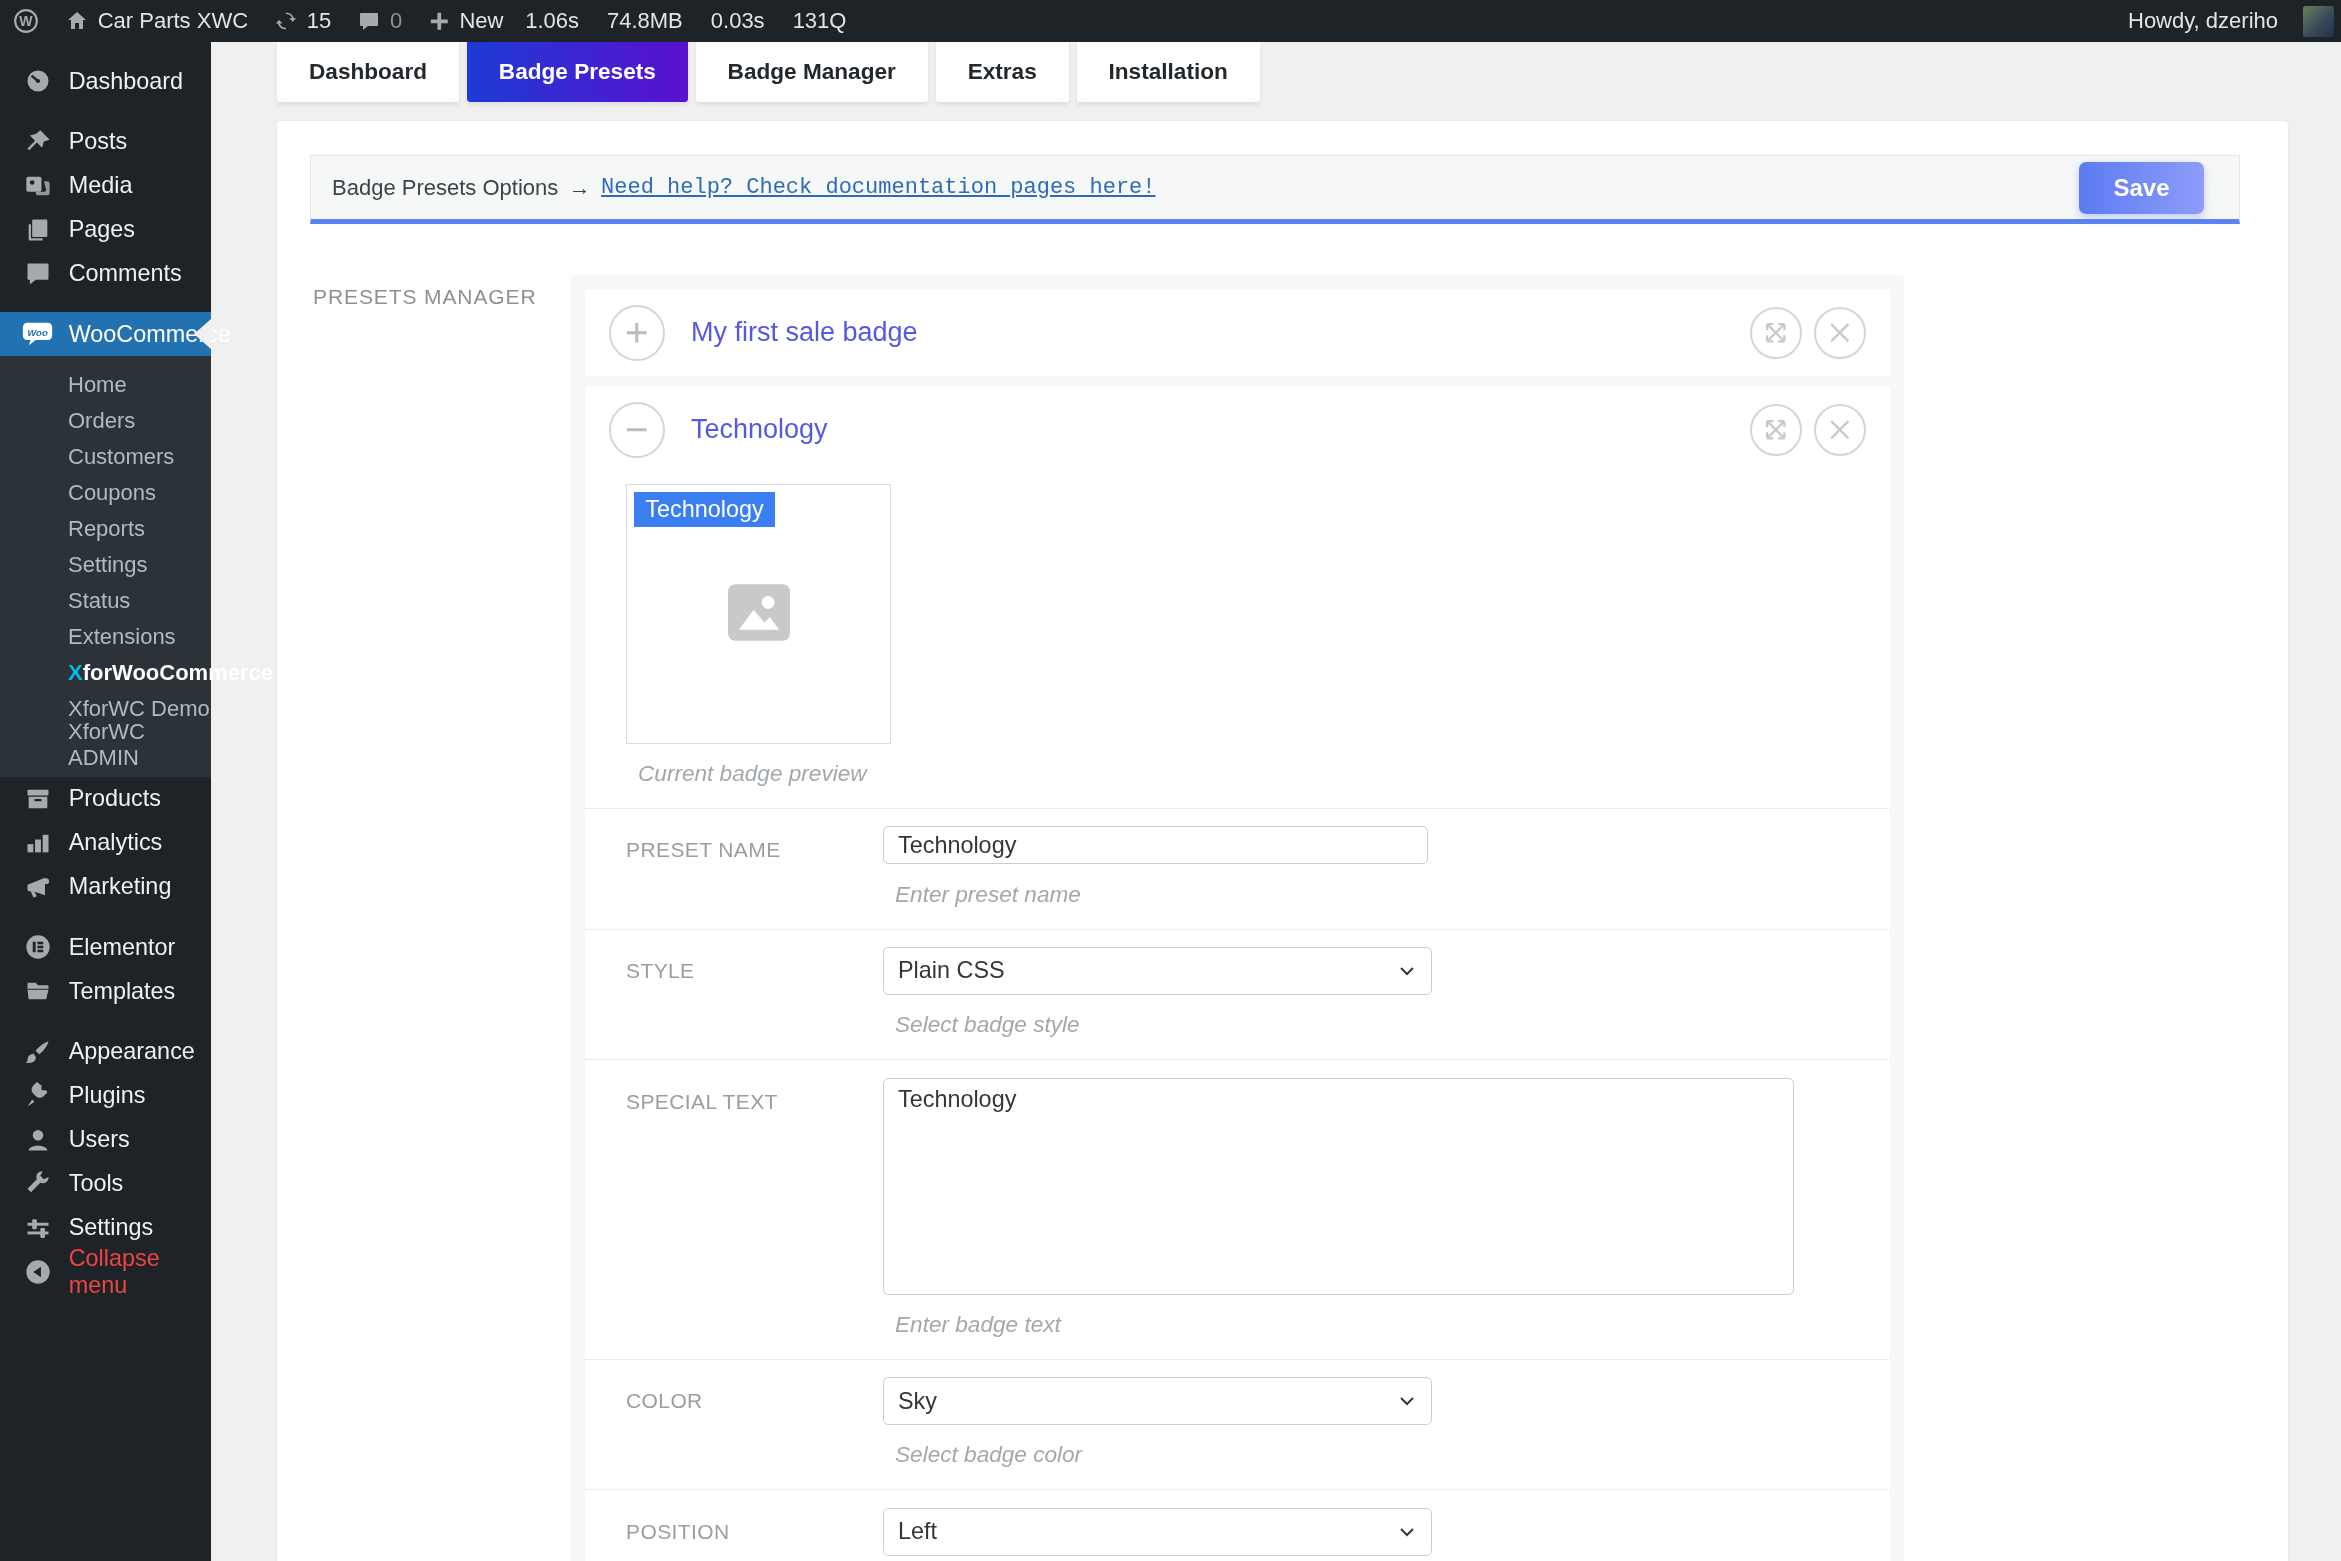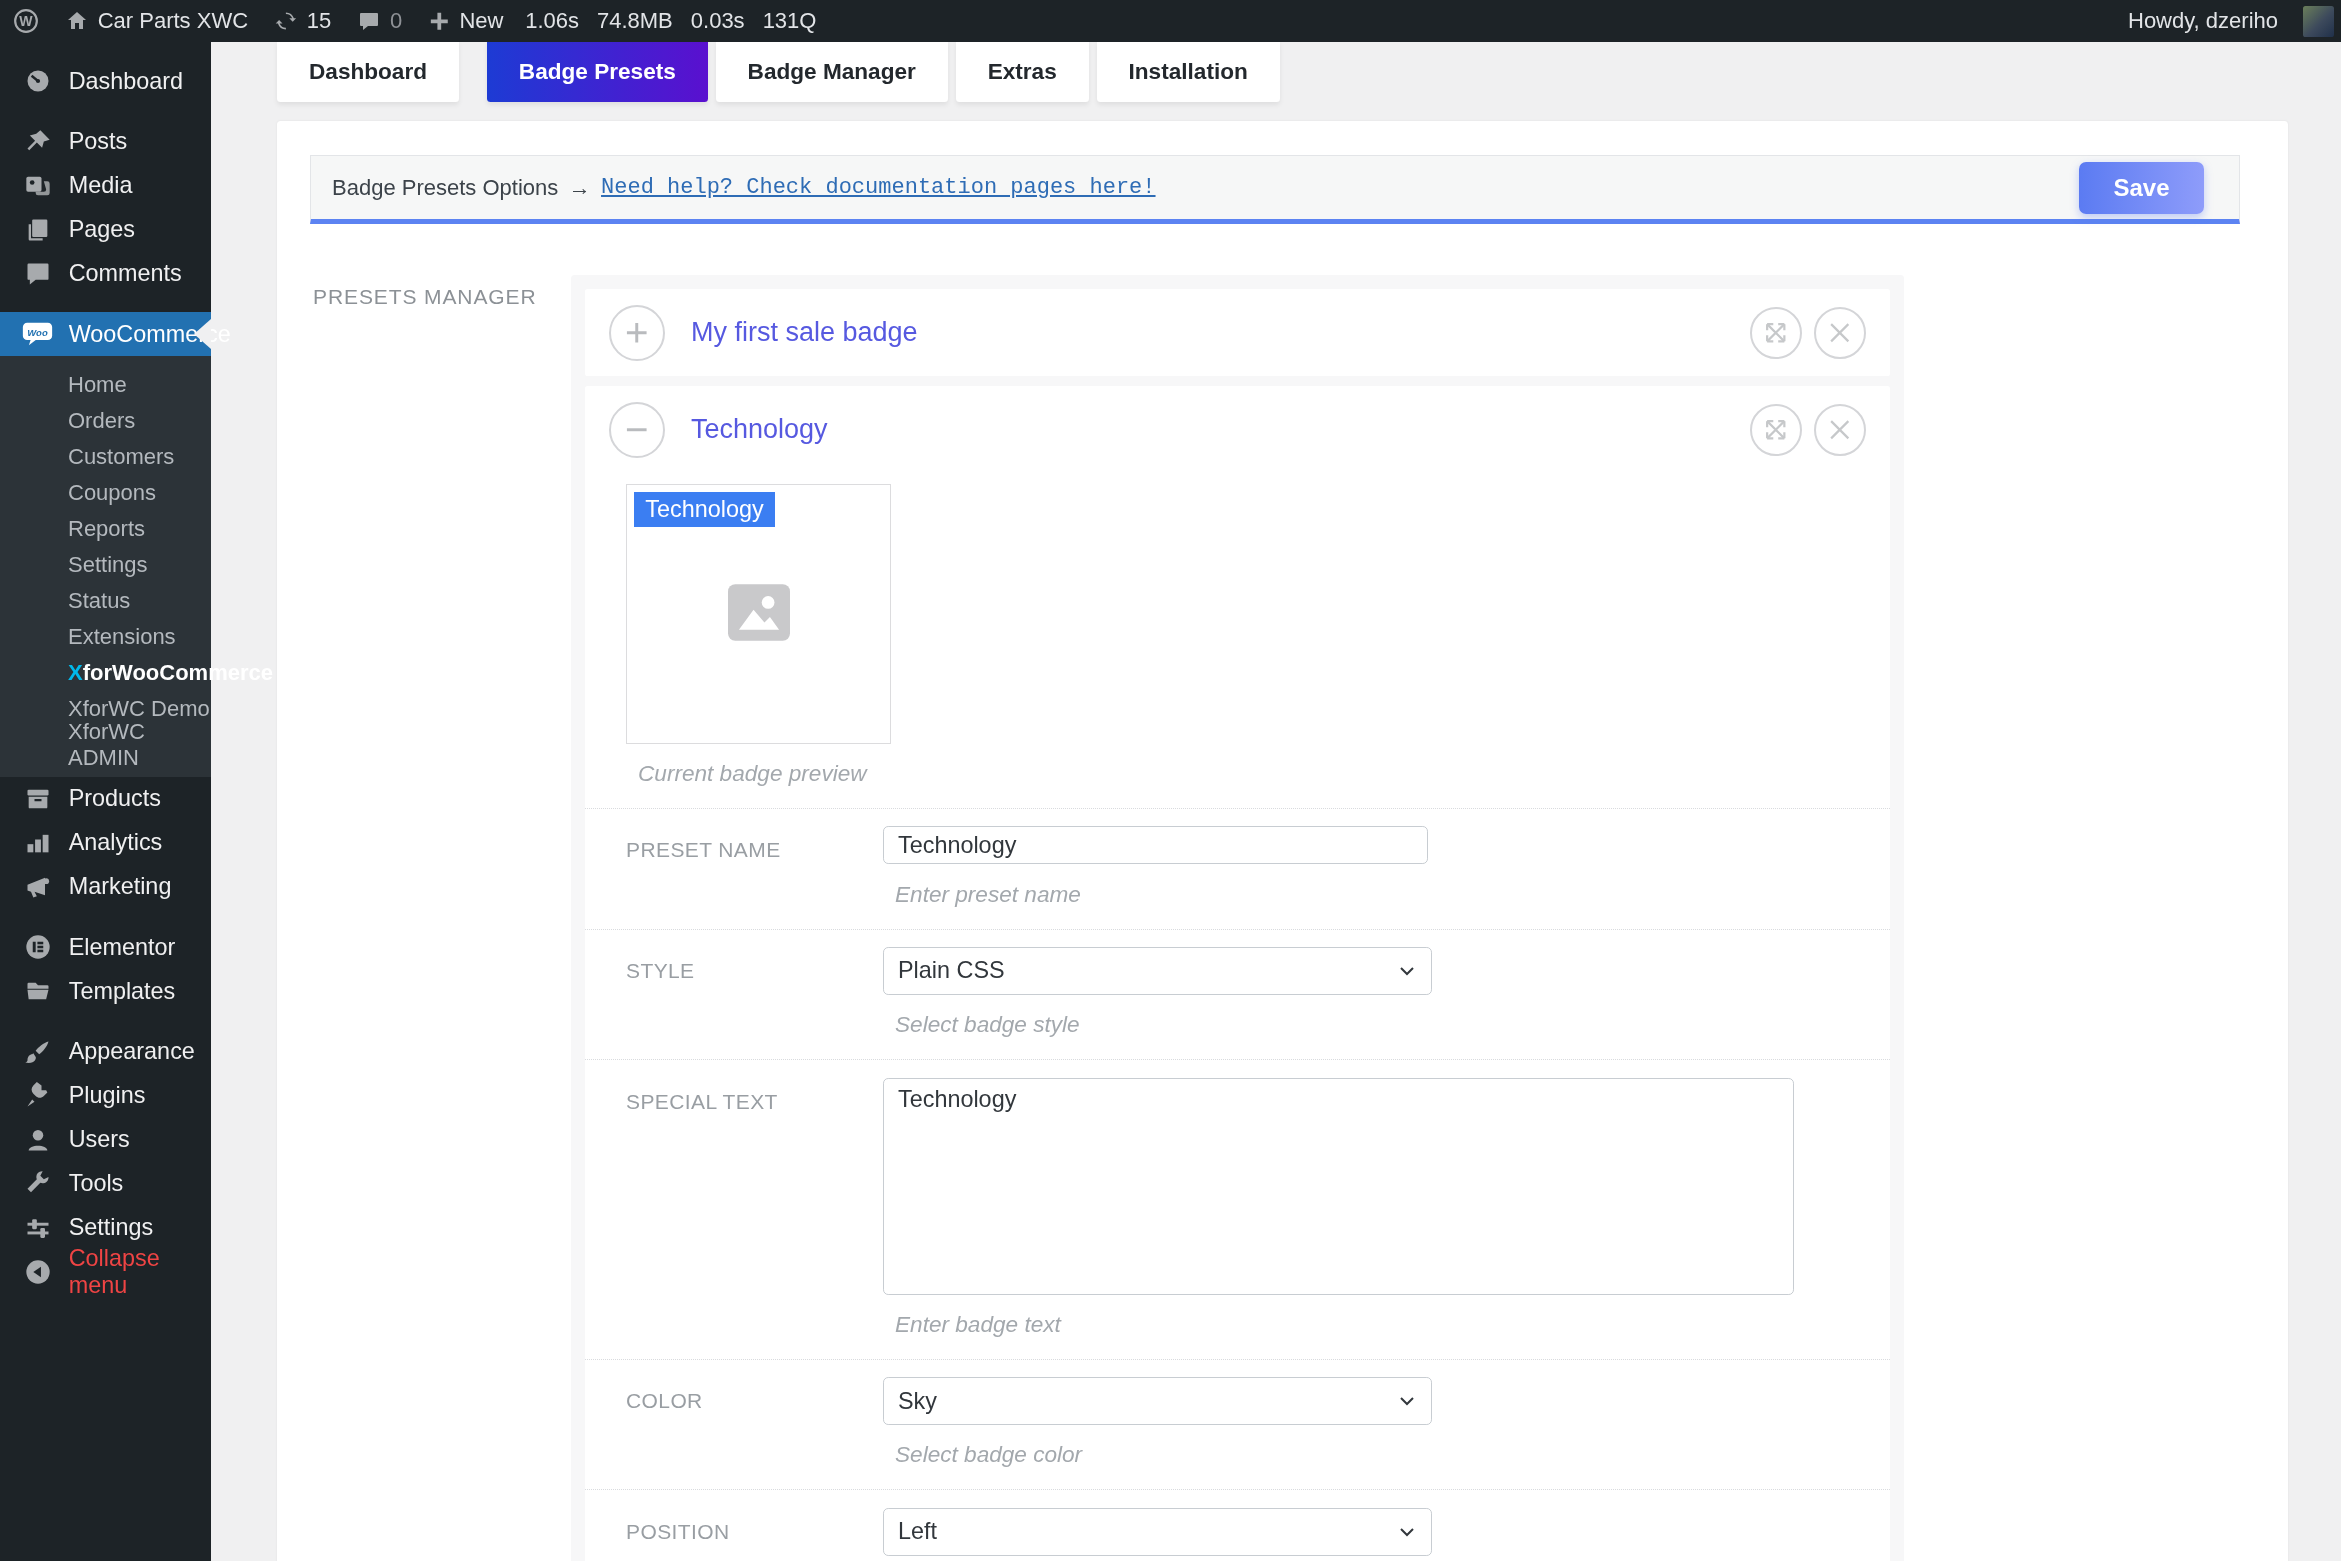--- a/index.html
+++ b/index.html
@@ -6,21 +6,21 @@
   html,body { width:2342px; height:1561px; overflow:hidden;
     font-family:"Liberation Sans", sans-serif; background:#f0f0f1; }
 
   
   #adminbar { position:absolute; top:0; left:0; width:2342px; height:42px;
     background:#1d2327; color:#e2e4e7; display:flex; align-items:center;
     font-size:22px; z-index:60; }
   .ab-item { display:flex; align-items:center; gap:8.7px; padding:0 13px; height:42px; }
   .ab-icon { display:flex; align-items:center; color:#a7aaad; }
   .ab-count-muted { color:#8e9196; }
-  .ab-stats { display:flex; gap:18px; padding:0 8.7px; color:#e2e4e7; }
+  .ab-stats { display:flex; gap:28px; padding:0 8.7px; color:#e2e4e7; }
   .ab-right { margin-left:auto; display:flex; align-items:center; gap:25px; padding-right:8px; }
   .avatar { width:31px; height:31px; border-radius:2.6px;
     background:linear-gradient(135deg,#6b7f5a 0%,#3d4a5c 55%,#20304a 100%); }
 
   
   #sidebar { position:absolute; top:42px; left:0; width:211px; height:1520px;
     background:#1d2327; padding-top:17.3px; }
   .menu-item { position:relative; display:flex; align-items:center; height:44px;
     padding-left:21px; gap:14.7px; font-size:23.4px; color:#f0f0f1; cursor:pointer; }
   .mi-icon { width:33px; display:flex; justify-content:center; color:#a7aaad; flex:none; }
@@ -36,21 +36,21 @@
   .submenu-item.current { color:#fff; font-weight:bold; }
   .x-accent { color:#00b9eb; font-weight:bold; }
   .collapse-item { color:#ef4444; }
 
   
   #content { position:absolute; top:42px; left:211px; width:2131px; height:1520px; }
   #tabs { display:flex; padding-left:66px; }
   .tab { height:60px; display:flex; align-items:center; padding:0 32px; background:#fff;
     margin-right:7.8px; font-size:22.6px; font-weight:600; color:#23282d;
     border-radius:0 0 3.5px 3.5px; box-shadow:0 2.6px 5.2px rgba(0,0,0,0.07); cursor:pointer; }
-  .tab.active { background:linear-gradient(90deg,#1d3bd4 0%,#5a10cf 100%); color:#fff;margin-left:20px; }
+  .tab.active { background:linear-gradient(90deg,#1d3bd4 0%,#5a10cf 100%); color:#fff; }
 
   #card { margin:19px 54px 0 66px; background:#fff; border-radius:3.5px; height:1475px;
     box-shadow:0 0.9px 2.6px rgba(0,0,0,0.07); overflow:hidden; }
 
   #optionsbar { margin:34px 48px 0 33px; height:69px; background:#f6f7f7;
     border:0.9px solid #e3e5e8; border-bottom:5.2px solid #5c83f2;
     display:flex; align-items:center; padding:0 21px 0 21px; }
   .ob-text { font-size:22px; color:#3c434a; display:flex; gap:10.4px; align-items:center; }
   .ob-link { color:#2e6cb5; text-decoration:underline; cursor:pointer;font-family:Liberation Mono, monospace; }
   #savebtn { margin-left:auto; width:125px; height:52px; border-radius:7px; border:none;

